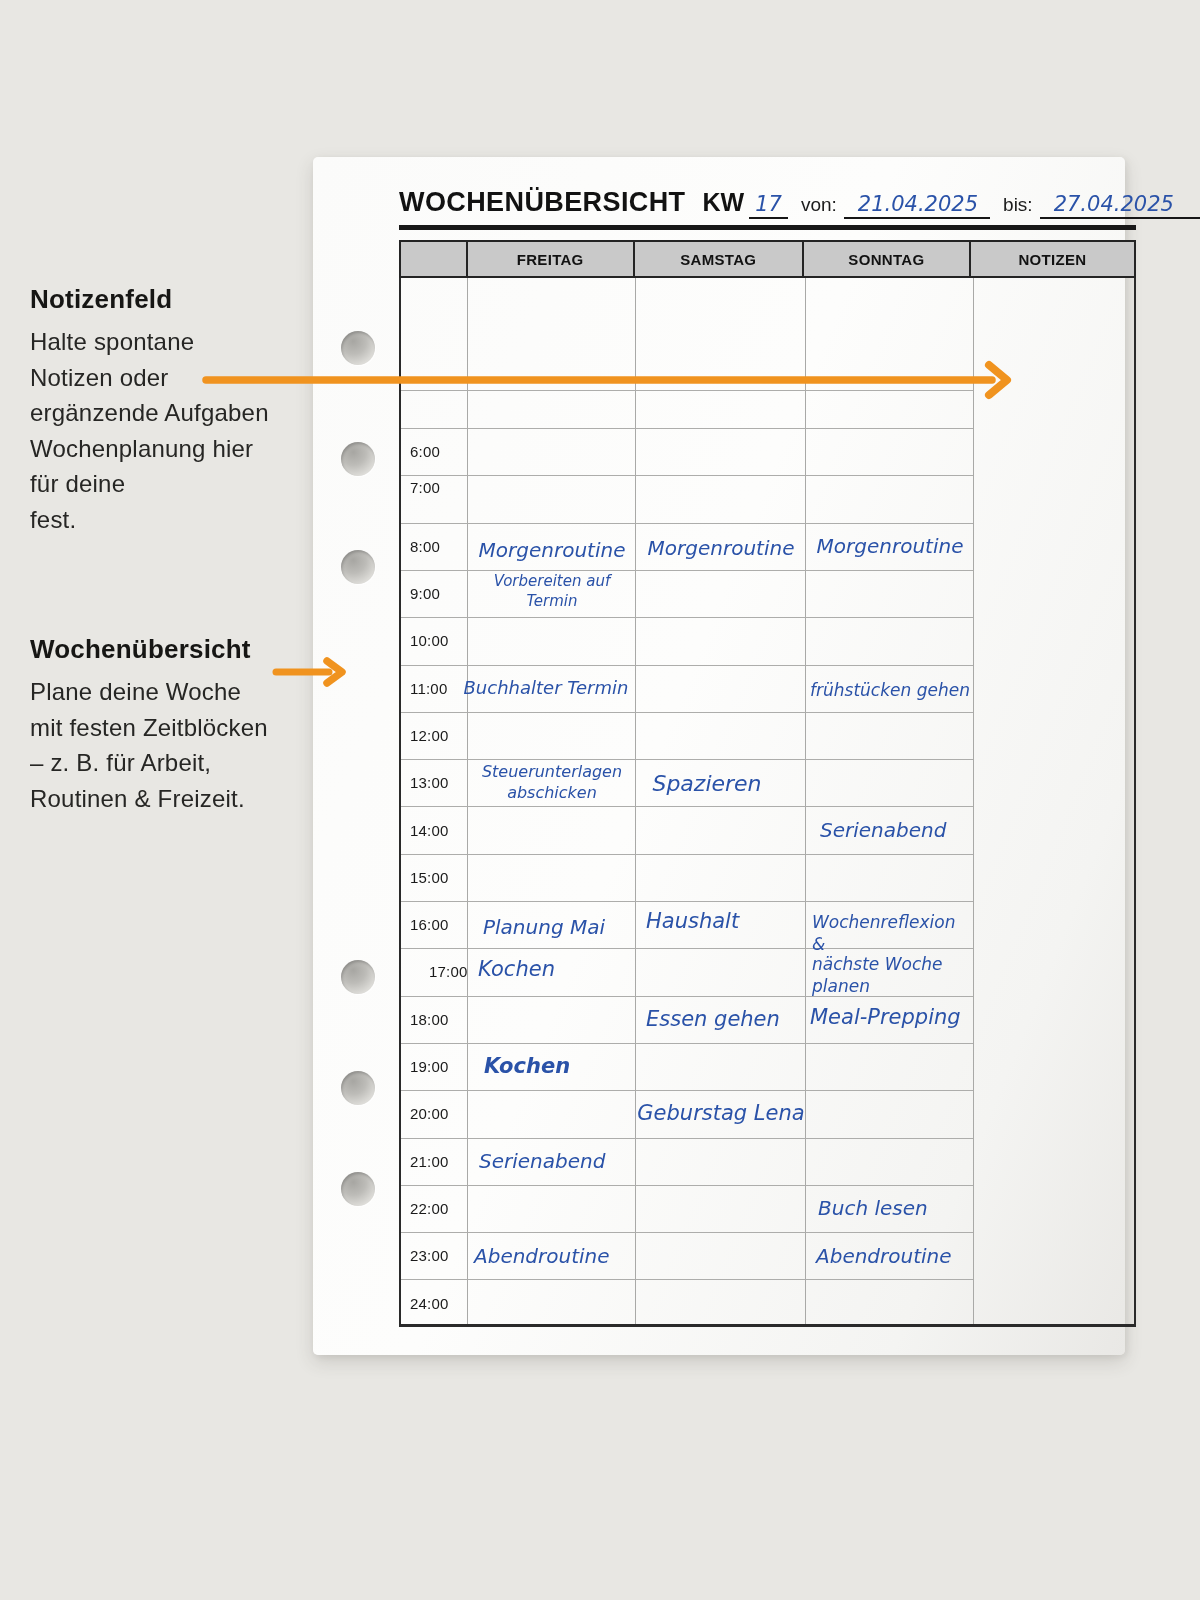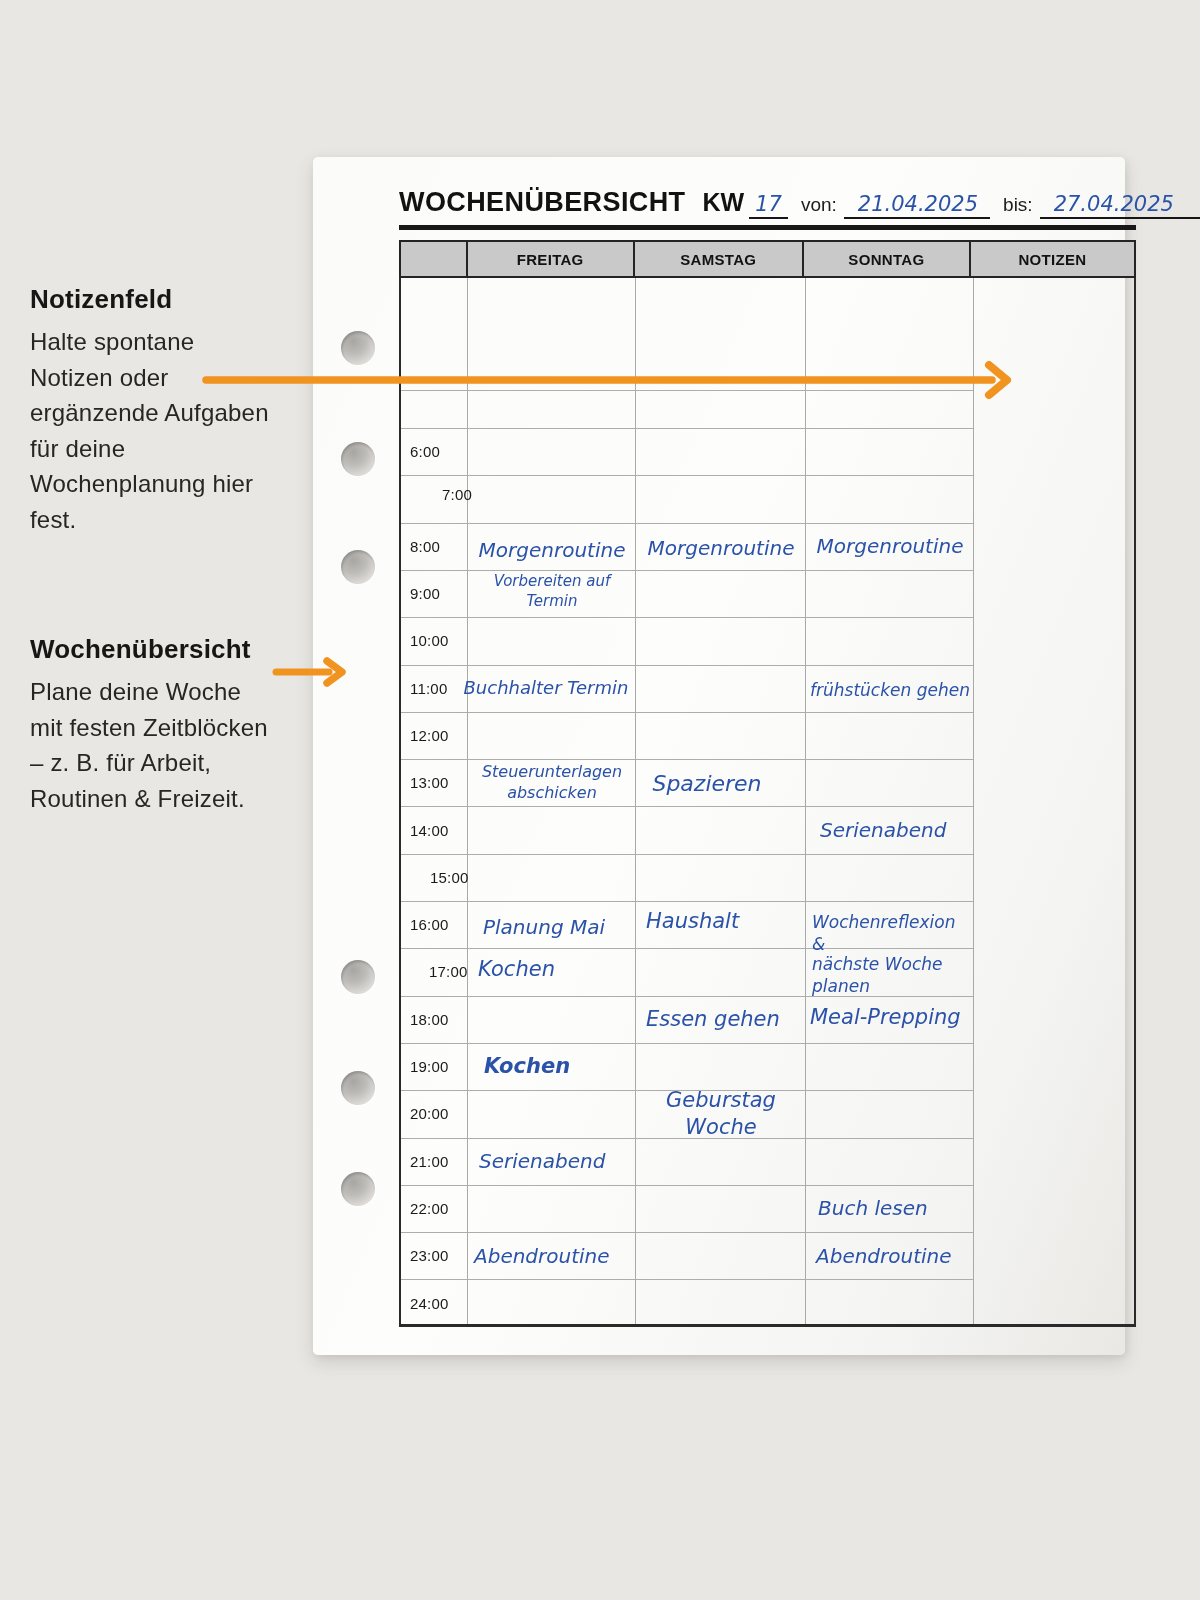--- a/index.html
+++ b/index.html
@@ -55,22 +55,22 @@
 <body>
 
 <div class="canvas">
 
   <section class="annotation" style="left:30px;top:284px;">
     <h2>Notizenfeld</h2>
     <div class="ann-lines" id="ann-lines-0">
         <div class="ann-line">Halte spontane</div>
         <div class="ann-line">Notizen oder</div>
         <div class="ann-line">ergänzende Aufgaben</div>
+        <div class="ann-line">Wochenplanung hier</div>
         <div class="ann-line">für deine</div>
-        <div class="ann-line">Wochenplanung hier</div>
         <div class="ann-line">fest.</div>
       </div>
   </section>
 
   <section class="annotation" style="left:30px;top:634px;">
     <h2>Wochenübersicht</h2>
     <div class="ann-lines" id="ann-lines-1">
         <div class="ann-line">Plane deine Woche</div>
         <div class="ann-line">mit festen Zeitblöcken</div>
         <div class="ann-line">– z. B. für Arbeit,</div>
@@ -126,29 +126,29 @@
           <div class="hline" style="top: 623px;"></div>
           <div class="hline" style="top: 670px;"></div>
           <div class="hline" style="top: 718px;"></div>
           <div class="hline" style="top: 765px;"></div>
           <div class="hline" style="top: 812px;"></div>
           <div class="hline" style="top: 860px;"></div>
           <div class="hline" style="top: 907px;"></div>
           <div class="hline" style="top: 954px;"></div>
           <div class="hline" style="top: 1001px;"></div>
           <div class="time" style="top: 150px; height: 47.3px;">6:00</div>
-          <div class="time" style="top: 193px; height: 47.3px; margin-left: 32px;">7:00</div>
+          <div class="time" style="top: 186px; height: 47.3px;">7:00</div>
           <div class="time" style="top: 244.6px; height: 47.3px;">8:00</div>
           <div class="time" style="top: 291.9px; height: 47.3px;">9:00</div>
           <div class="time" style="top: 339.2px; height: 47.3px;">10:00</div>
           <div class="time" style="top: 386.5px; height: 47.3px;">11:00</div>
           <div class="time" style="top: 433.8px; height: 47.3px;">12:00</div>
           <div class="time" style="top: 481.1px; height: 47.3px;">13:00</div>
           <div class="time" style="top: 528.4px; height: 47.3px;">14:00</div>
-          <div class="time" style="top: 575.7px; height: 47.3px; margin-left: 20px;">15:00</div>
+          <div class="time" style="top: 575.7px; height: 47.3px;">15:00</div>
           <div class="time" style="top: 623px; height: 47.3px;">16:00</div>
           <div class="time" style="top: 670.3px; height: 47.3px; padding-left: 28px;">17:00</div>
           <div class="time" style="top: 717.6px; height: 47.3px;">18:00</div>
           <div class="time" style="top: 764.9px; height: 47.3px;">19:00</div>
           <div class="time" style="top: 812.2px; height: 47.3px;">20:00</div>
           <div class="time" style="top: 859.5px; height: 47.3px;">21:00</div>
           <div class="time" style="top: 906.8px; height: 47.3px;">22:00</div>
           <div class="time" style="top: 954.1px; height: 47.3px;">23:00</div>
           <div class="time" style="top: 1001.4px; height: 47.3px;">24:00</div>
           <div class="entry hand center" style="left: 67px; width: 168px; top: 248.6px; height: 47.3px; font-size: 20px;">Morgenroutine</div>
@@ -164,21 +164,21 @@
           <div class="entry hand left" style="left: 405px; width: 168px; top: 528.4px; height: 47.3px; font-size: 20px; padding-left: 14px;">Serienabend</div>
           <div class="entry hand center" style="left: 67px; width: 168px; top: 625px; height: 47.3px; font-size: 20px; transform: translateX(-8px);">Planung Mai</div>
           <div class="entry hand left" style="left: 235px; width: 170px; top: 620px; height: 47.3px; font-size: 21px; padding-left: 10px;">Haushalt</div>
           <div class="entry hand left" style="left: 405px; width: 168px; top: 631px; height: 47.3px; font-size: 17px; padding-left: 6px;">Wochenreflexion &amp;</div>
           <div class="entry hand left" style="left: 67px; width: 168px; top: 668.3px; height: 47.3px; font-size: 21px; padding-left: 10px;">Kochen</div>
           <div class="entry hand left" style="left: 235px; width: 170px; top: 717.6px; height: 47.3px; font-size: 21px; padding-left: 10px;">Essen gehen</div>
           <div class="entry hand left topalign" style="left: 405px; width: 168px; top: 672.3px; height: 47.3px; font-size: 17px; padding-left: 6px;">nächste Woche
 planen</div>
           <div class="entry hand left" style="left: 405px; width: 168px; top: 715.6px; height: 47.3px; font-size: 21px; padding-left: 4px;">Meal-Prepping</div>
           <div class="entry hand left" style="left: 67px; width: 168px; top: 764.9px; height: 47.3px; font-size: 21px; padding-left: 16px; font-weight: bold;">Kochen</div>
-          <div class="entry hand center" style="left: 235px; width: 170px; top: 812.2px; height: 47.3px; font-size: 21px;">Geburstag Woche</div>
+          <div class="entry hand center" style="left: 235px; width: 170px; top: 812.2px; height: 47.3px; font-size: 21px;">Geburstag Lena</div>
           <div class="entry hand left" style="left: 67px; width: 168px; top: 859.5px; height: 47.3px; font-size: 20px; padding-left: 11px;">Serienabend</div>
           <div class="entry hand left" style="left: 405px; width: 168px; top: 906.8px; height: 47.3px; font-size: 20px; padding-left: 12px;">Buch lesen</div>
           <div class="entry hand left" style="left: 67px; width: 168px; top: 954.1px; height: 47.3px; font-size: 20px; padding-left: 6px;">Abendroutine</div>
           <div class="entry hand left" style="left: 405px; width: 168px; top: 954.1px; height: 47.3px; font-size: 20px; padding-left: 10px;">Abendroutine</div>
         </div>
     </div>
   </div>
 
   <svg class="arrow" style="left:200px;top:361px;" width="816" height="38" viewBox="0 0 816 38">
     <line x1="6" y1="19" x2="792" y2="19" stroke="#f0931f" stroke-width="7.5" stroke-linecap="round"></line>

